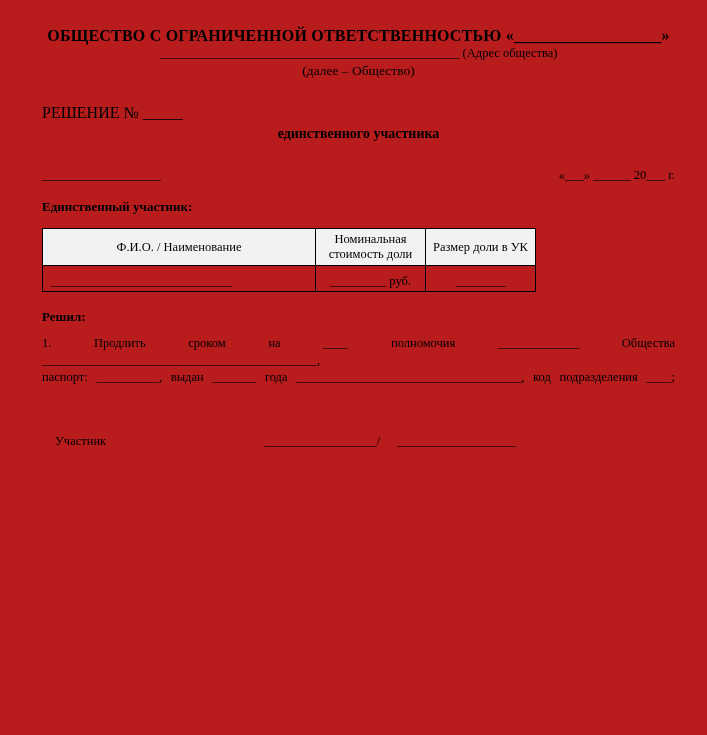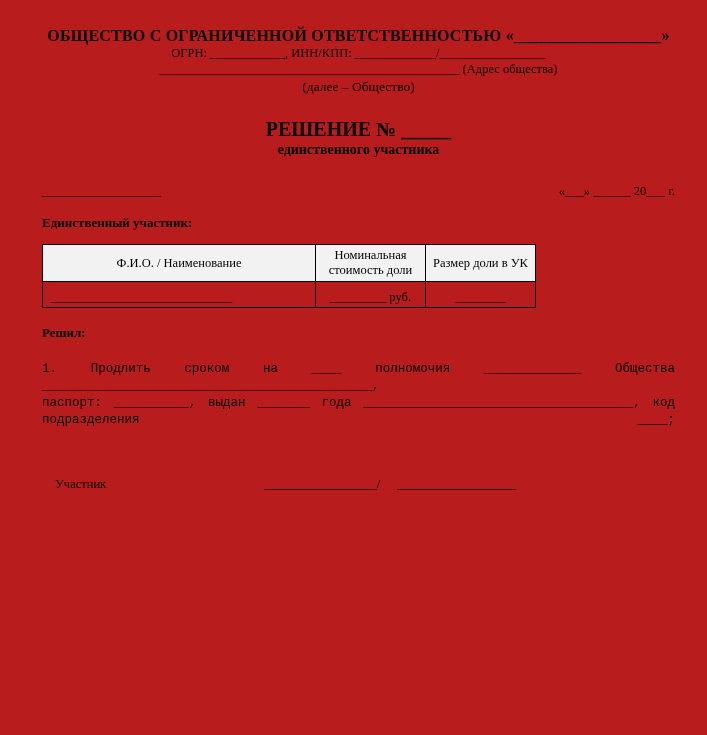--- a/index.html
+++ b/index.html
@@ -28,23 +28,22 @@
     line-height: 16px;
     white-space: nowrap;
   }
   .alias-line {
     text-align: center;
     font-size: 13.5px;
     line-height: 17px;
     margin-top: 1px;
   }
   .decision-title {
-    text-align: center;
-    font-weight: bold;
-    font-size: 20px;
+    font-weight: normal;
+    font-size: 16px;
     margin-top: 24px;
     line-height: 20px;
   }
   .decision-sub {
     text-align: center;
     font-weight: bold;
     font-size: 14px;
     line-height: 18px;
     margin-top: 2px;
   }
@@ -87,23 +86,22 @@
     height: 23px;
     vertical-align: bottom;
     font-size: 12.5px;
     padding: 0 8px 2px 8px;
     white-space: nowrap;
     overflow: hidden;
   }
   .cell-name { text-align: left; }
   .cell-center { text-align: center; }
   .para {
-    margin-top: 20px;
+    margin-top: 10px;
     line-height: 17px;
-    font-family: Liberation Mono, monospace;
   }
   .para-line { white-space: normal; }
   .para-line.just {
     text-align: justify;
     text-align-last: justify;
   }
   .sig-row {
     display: flex;
     align-items: baseline;
     margin-top: 47px;
@@ -114,21 +112,20 @@
   .sig-blank-1 { margin-left: 158px; }
   .sig-blank-2 { margin-left: 17px; }
 </style>
 </head>
 <body>
 
 <div class="page">
 
   <div class="doc-title">ОБЩЕСТВО С ОГРАНИЧЕННОЙ ОТВЕТСТВЕННОСТЬЮ «__________________»</div>
 
-  <div class="c-line">ОГРН: ____________, ИНН/КПП: _____________/_________________</div>
 
   <div class="c-line">________________________________________________ (Адрес общества)</div>
 
   <div class="alias-line">(далее – Общество)</div>
 
   <div class="decision-title">РЕШЕНИЕ № _____</div>
 
   <div class="decision-sub">единственного участника</div>
 
   <div class="dateline">

